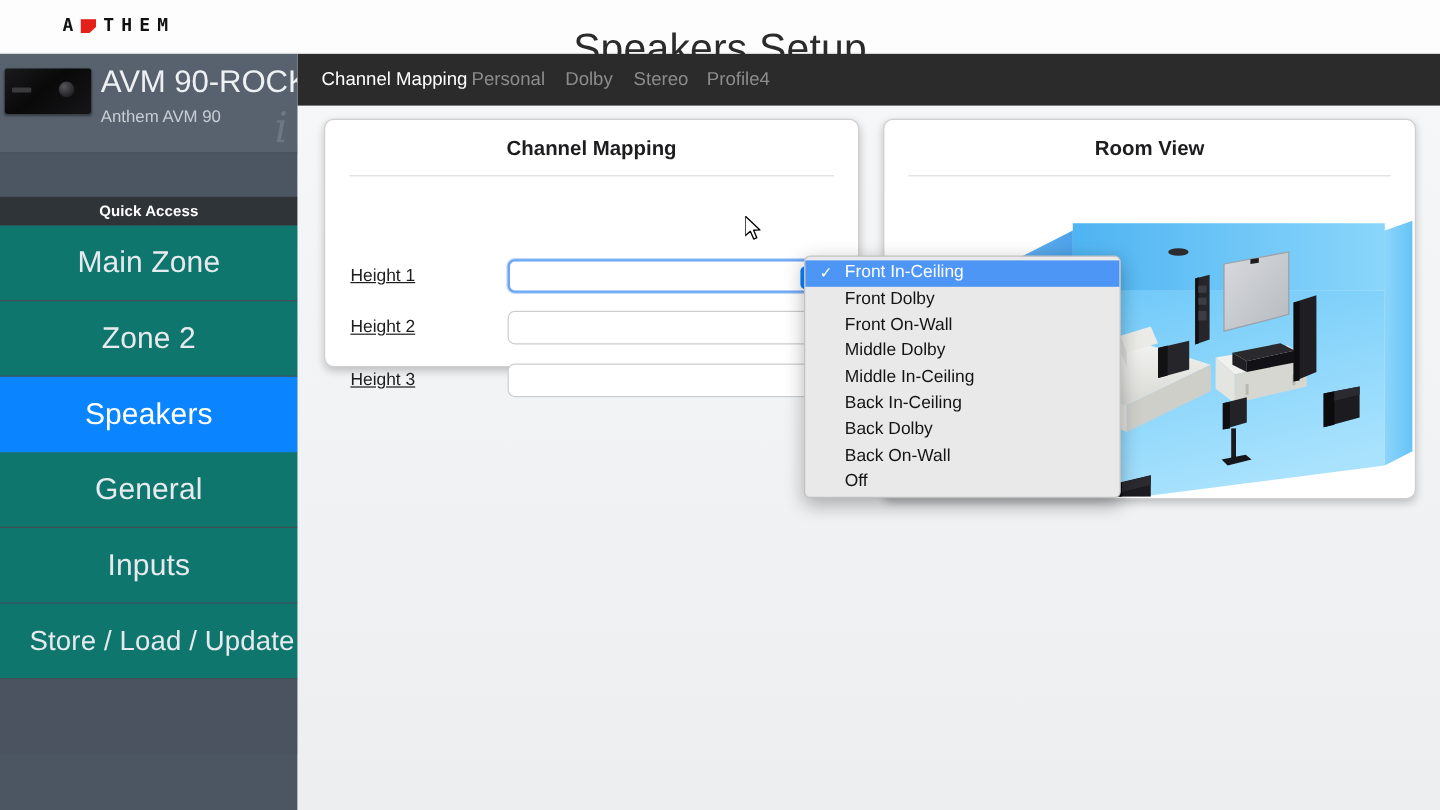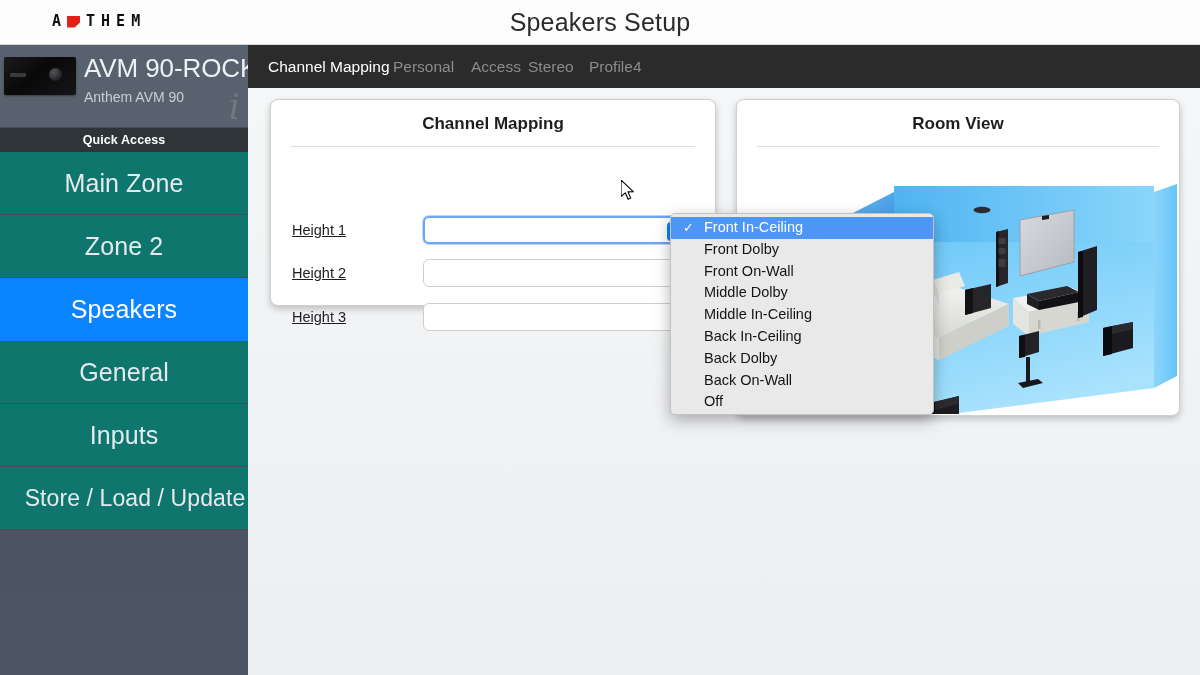--- a/index.html
+++ b/index.html
@@ -25,23 +25,23 @@
     font-family: "DejaVu Sans Mono", monospace;
     font-size: 15px; font-weight: 700; color: #111;
     letter-spacing: 0px; line-height: 1;
   }
   .brand-n {
     display: inline-block; width: 13px; height: 12px;
     background: #e32119;
     clip-path: polygon(0 0, 100% 0, 100% 58%, 58% 100%, 0 100%, 0 42%);
   }
   .page-title {
-    position: absolute; left: 0; top: 8px; width: 1200px;
+    position: absolute; left: 0; top: 22px; width: 1200px;
     text-align: center;
-    font-size: 25px; font-weight: 300; color: #2b2b2b;
+    font-size: 34px; font-weight: 300; color: #2b2b2b;
     letter-spacing: 0.2px;
   }
 
   
   .sidebar {
     position: absolute; left: 0; top: 45px; width: 248px; height: 630px;
     background: #4c5662;
     overflow: hidden;
   }
   .device-card {
@@ -79,20 +79,21 @@
     font-family: "DejaVu Serif", serif; font-style: italic;
     font-size: 35px; color: #6d7883; line-height: 1;
     user-select: none;
   }
   .section-header {
     height: 24px; line-height: 24px;
     background: #2f3439;
     color: #ffffff; font-size: 12.5px; font-weight: 700;
     text-align: center;
     letter-spacing: 0.1px;
+    margin-top: 36px;
   }
   .nav-item {
     height: 63px; line-height: 63px;
     text-align: center;
     color: #e6eaee;
     font-size: 25px; font-weight: 300;
     background: #0f766e;
     border-bottom: 1px solid #454f5a;
     cursor: pointer;
     letter-spacing: 0.1px;
@@ -254,21 +255,21 @@
     <div class="nav-item">Inputs</div>
     <div class="nav-item small">Store / Load / Update</div>
     <div class="nav-fill"></div>
   </div>
 
   <div class="content">
 
     <div class="tabbar">
       <div class="tab active" style="left:20px">Channel Mapping</div>
       <div class="tab" style="left:145px">Personal</div>
-      <div class="tab" style="left:223px">Access</div>
+      <div class="tab" style="left:223px">Dolby</div>
       <div class="tab" style="left:280px">Stereo</div>
       <div class="tab" style="left:341px">Profile4</div>
     </div>
 
     <div class="card" id="card-mapping">
       <div class="card-title">Channel Mapping</div>
       <div class="card-rule"></div>
 
       <div class="map-row" style="top:113px">
         <span class="map-label">Height 1</span>

